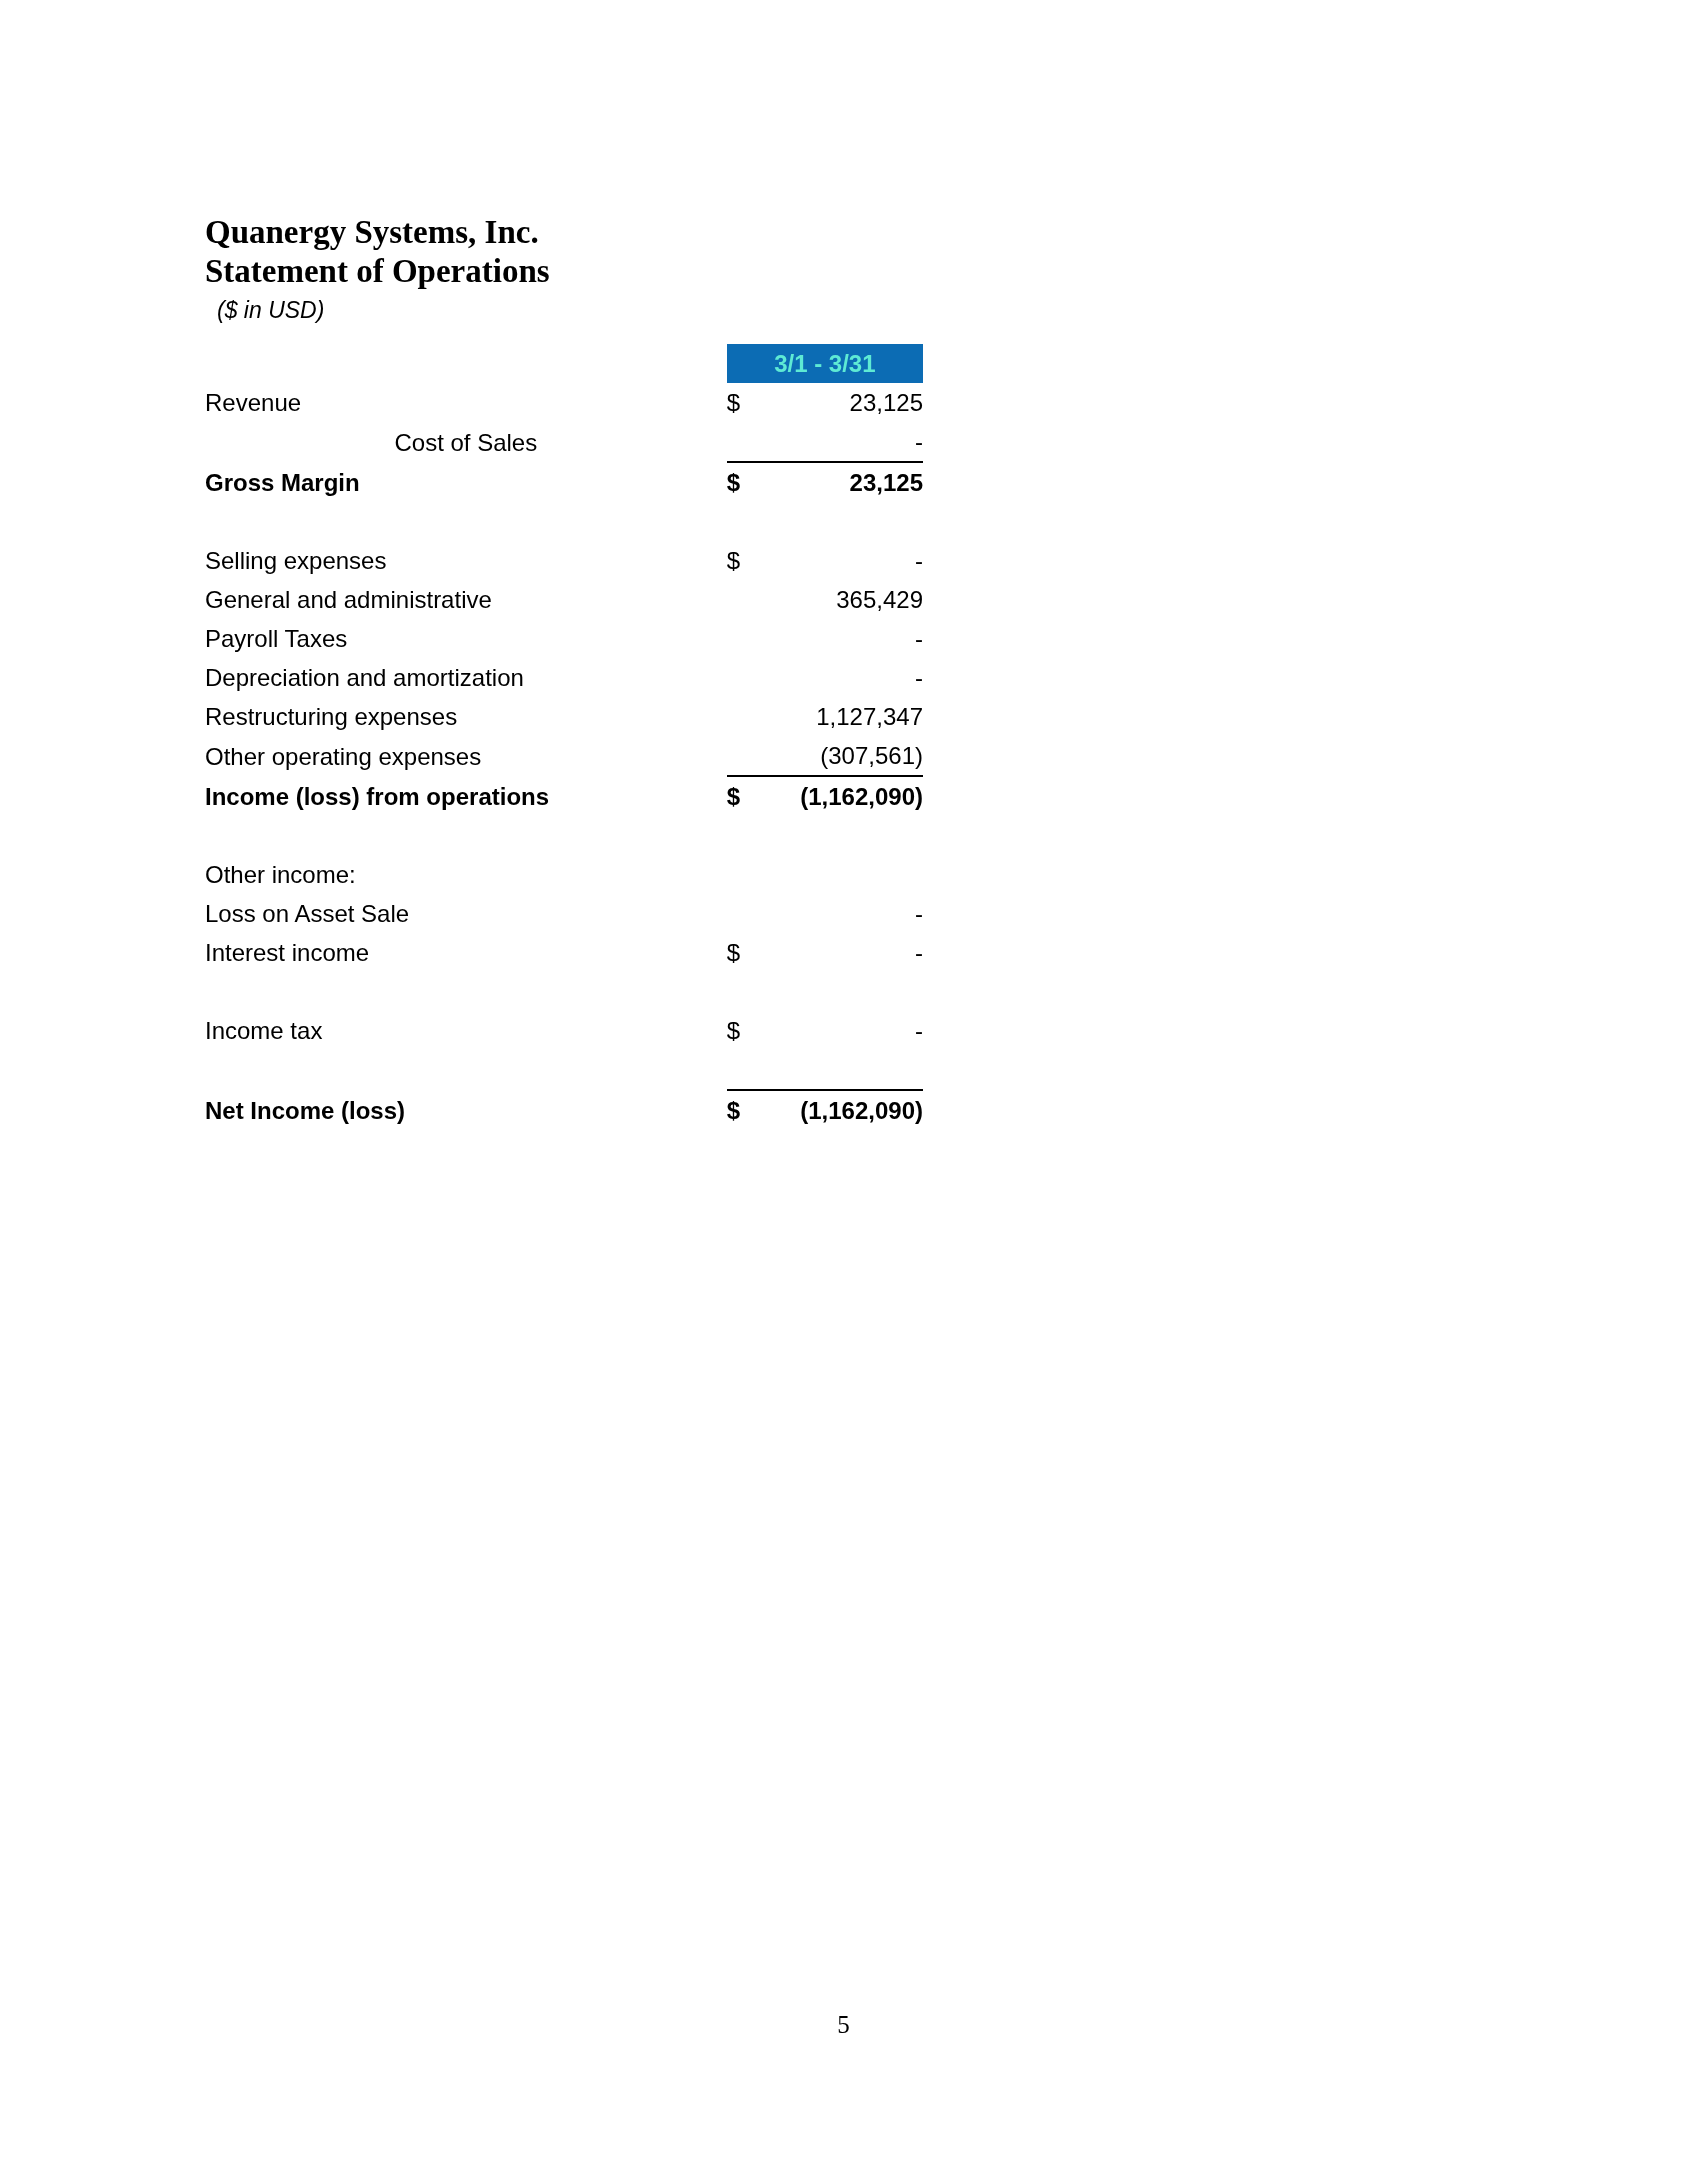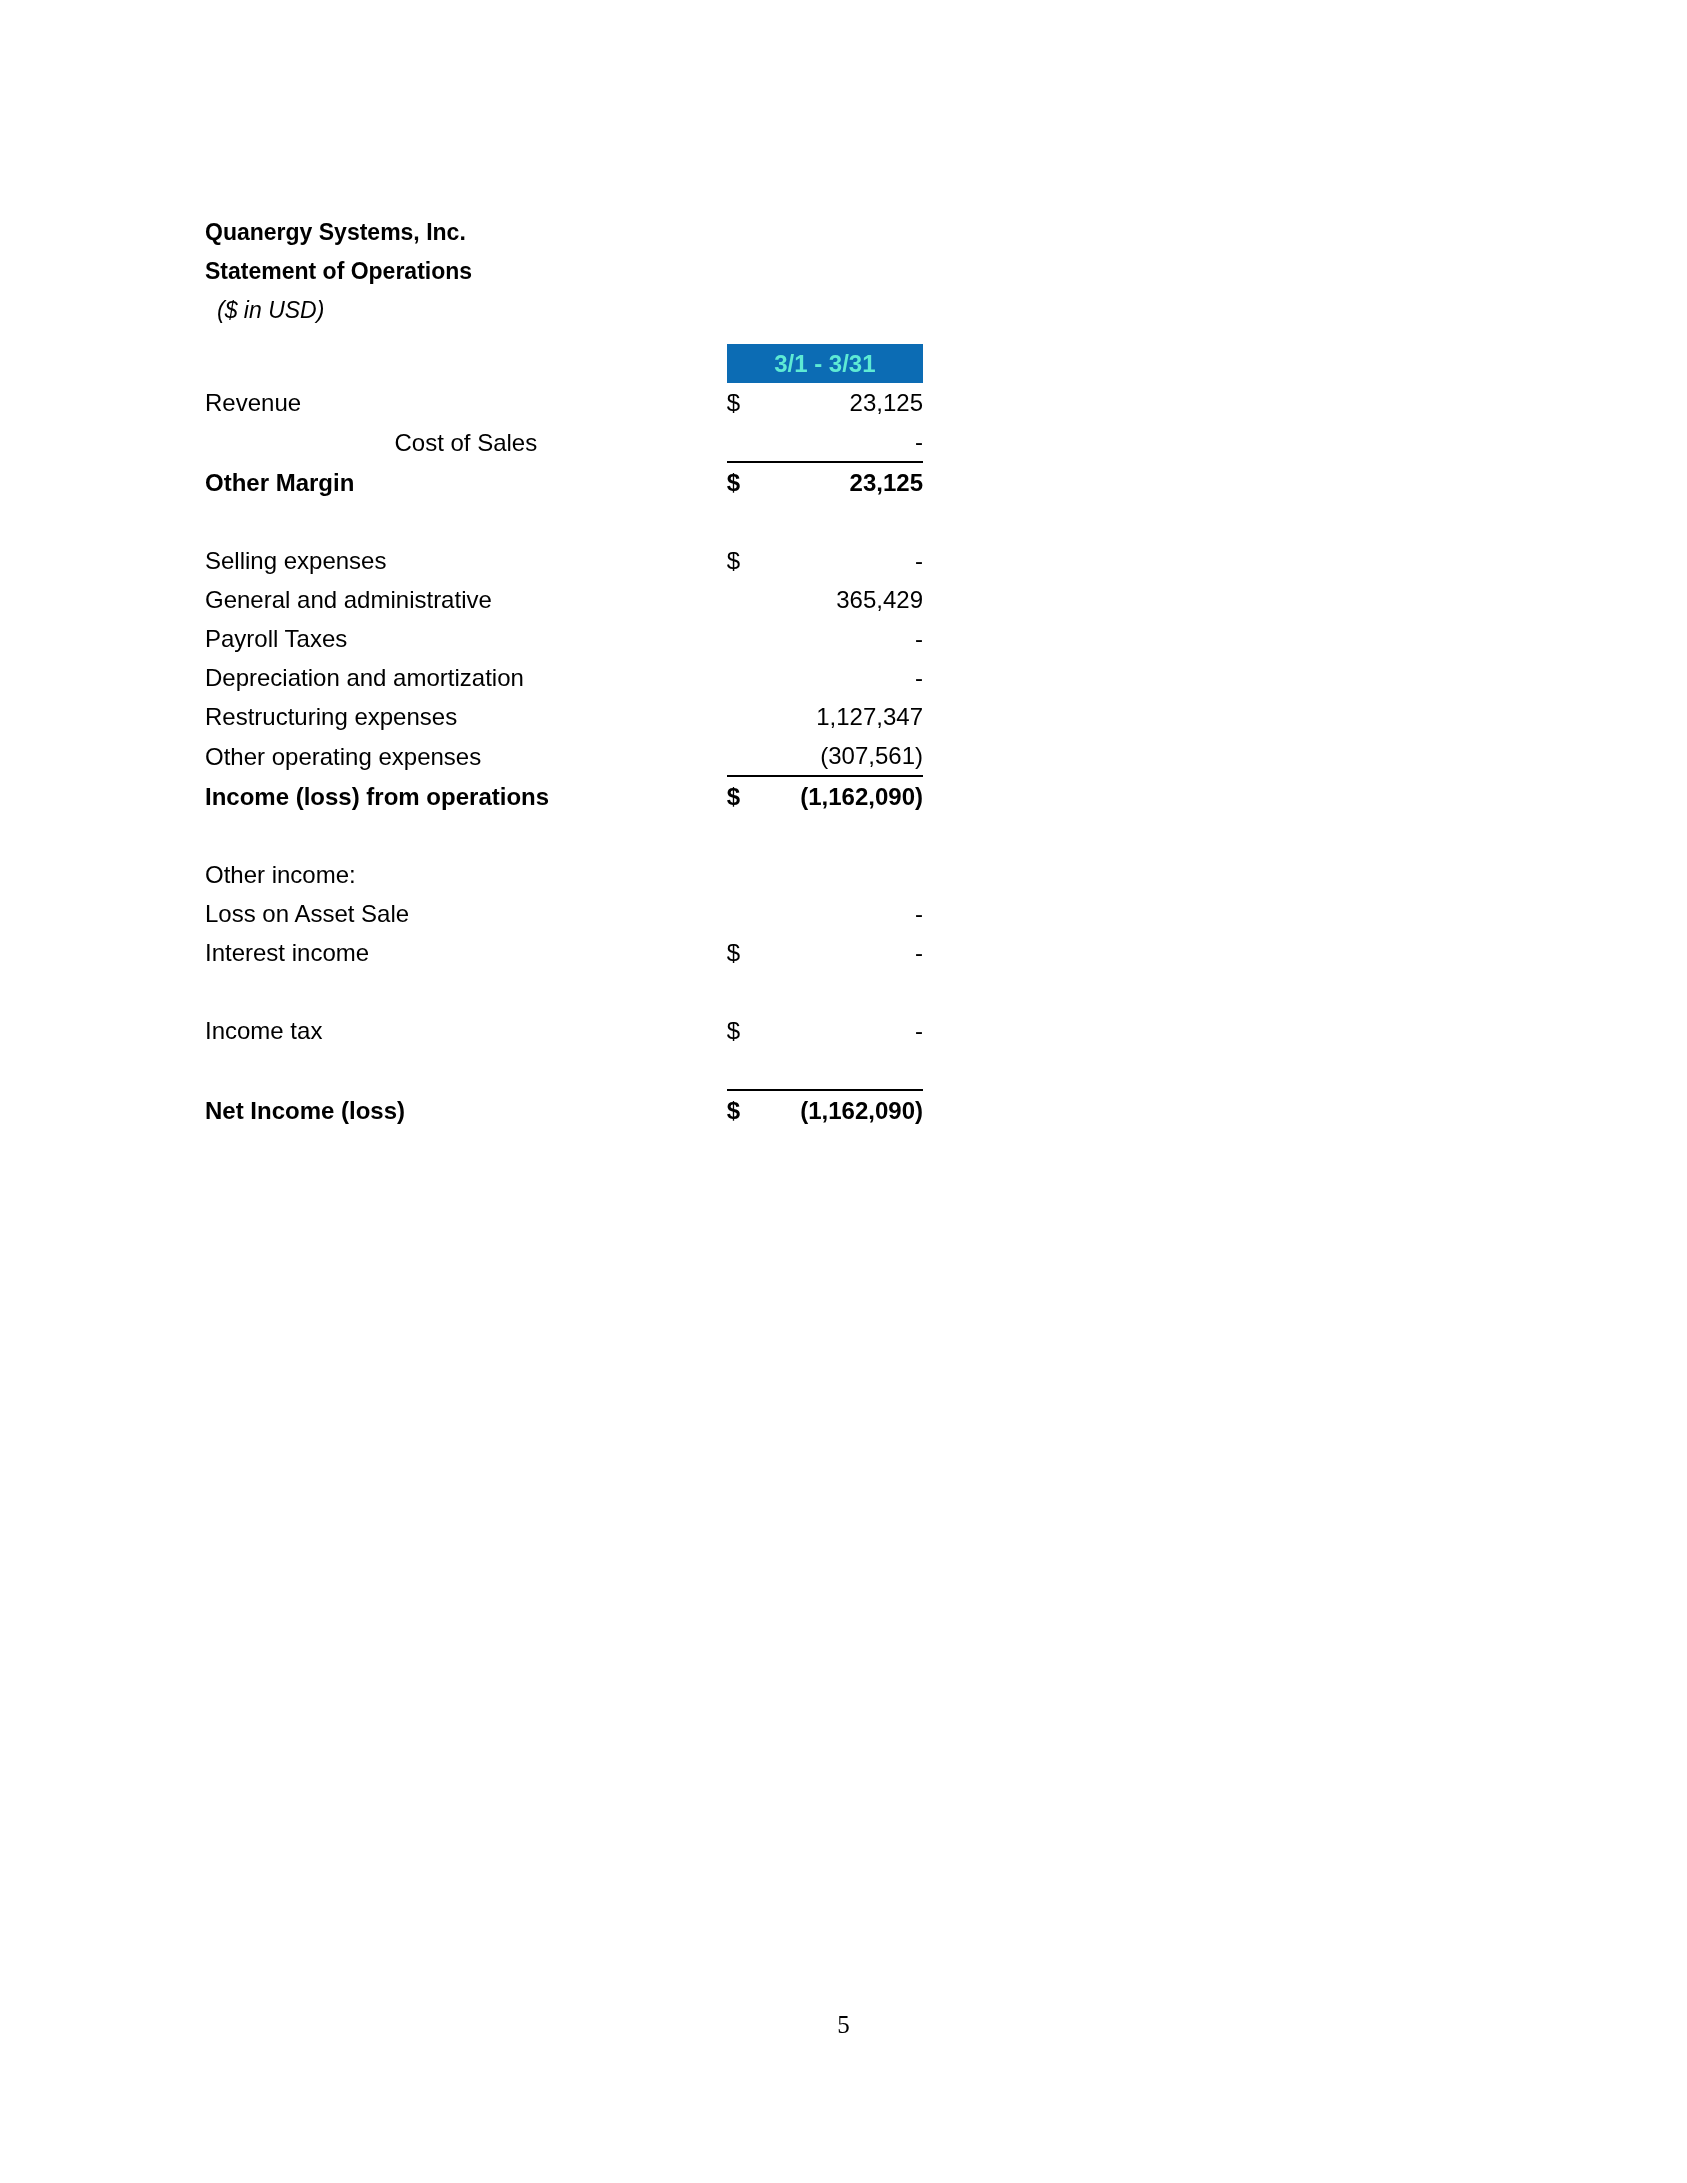--- a/index.html
+++ b/index.html
@@ -18,24 +18,25 @@
   }
 
   
   .titleblock {
     position: absolute;
     left: 205px;
     top: 213px;
     width: 794px;
   }
   .title-line {
-    font-size: 23px;
+    font-size: 33px;
     line-height: 39px;
     font-weight: bold;
     white-space: nowrap;
+    font-family: Liberation Serif, serif;
   }
   .title-units {
     font-size: 23px;
     line-height: 39px;
     font-style: italic;
     font-weight: normal;
     white-space: nowrap;
     margin-left: 12px;
   }
 
@@ -135,21 +136,21 @@
         <td class="val">23,125</td>
       </tr>
 
       <tr>
         <td class="lbl ind1">Cost of Sales</td>
         <td class="cur"></td>
         <td class="val">-</td>
       </tr>
 
       <tr>
-        <td class="lbl bold">Other Margin</td>
+        <td class="lbl bold">Gross Margin</td>
         <td class="tot-cur rule-top">$</td>
         <td class="tot-val rule-top">23,125</td>
       </tr>
 
       <tr class="spacer">
           <td></td>
           <td></td>
           <td></td>
         </tr>
 

